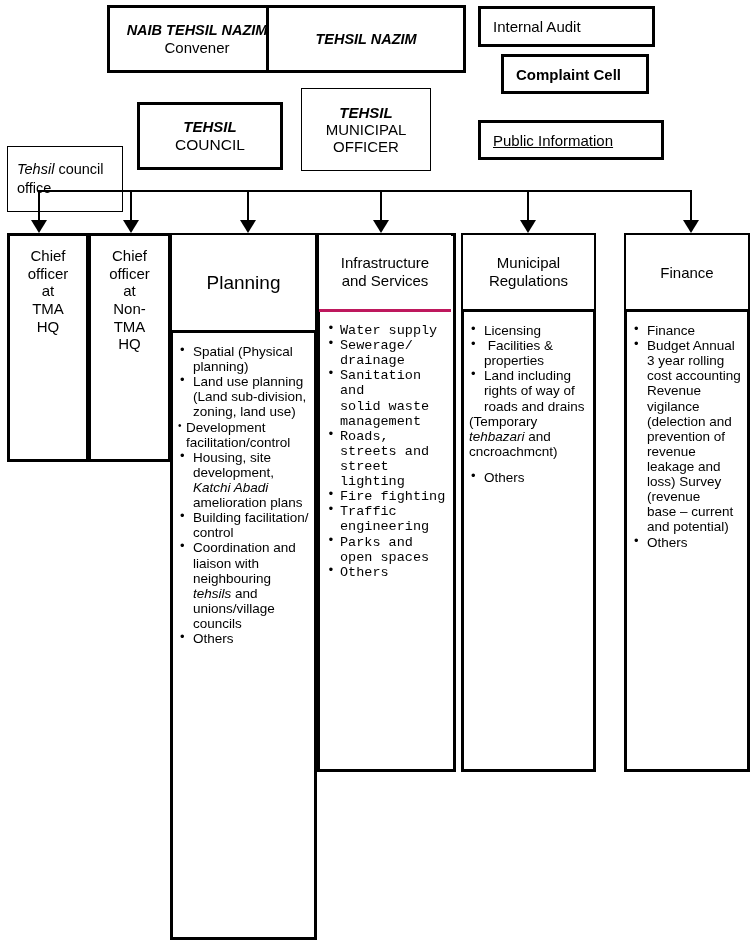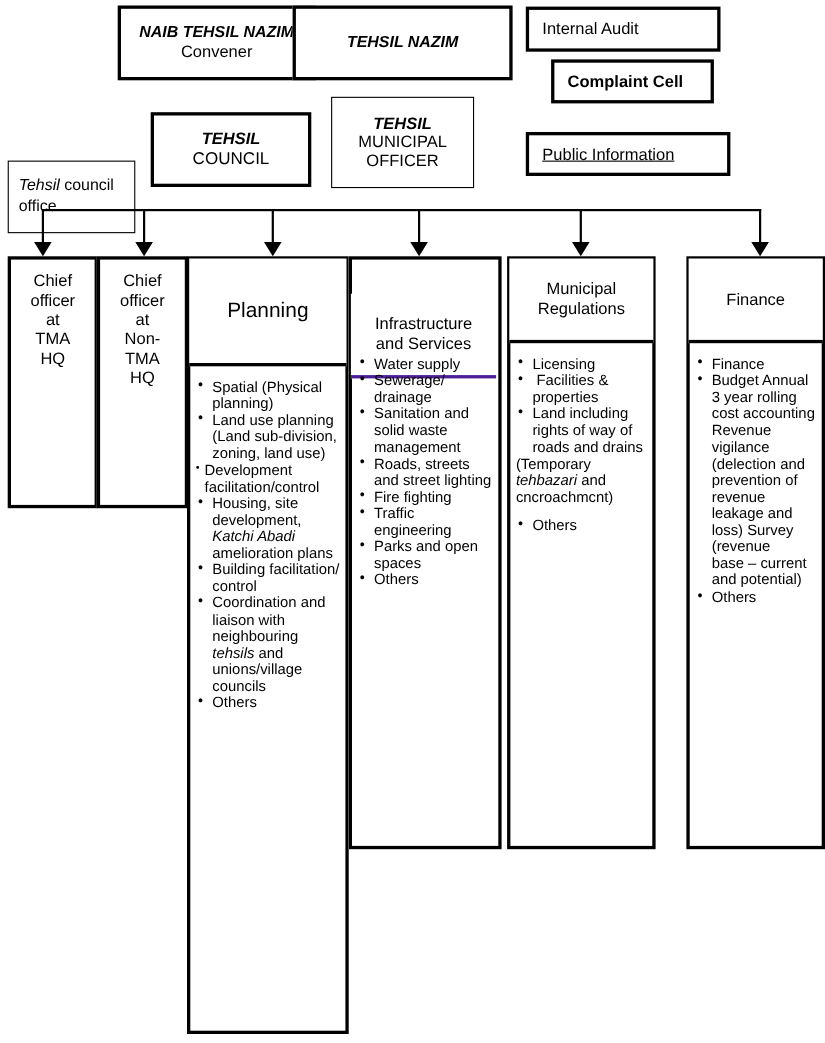--- a/index.html
+++ b/index.html
@@ -122,25 +122,25 @@
     <li>Land use planning (Land sub-division, zoning, land use)</li>
     <li class="tightbullet">Development facilitation/control</li>
     <li>Housing, site development, <span class="ital">Katchi Abadi</span> amelioration plans</li>
     <li>Building facilitation/ control</li>
     <li>Coordination and liaison with neighbouring <span class="ital">tehsils</span> and unions/village councils</li>
     <li>Others</li>
   </ul>
 </div>
 
 <div class="box b-thick" style="left:317px;top:233px;width:139px;height:539px;display:block;"></div>
-<div class="box" style="left:319px;top:235px;width:132px;height:77px;border-bottom:3px solid #4c1d95;margin-top:32px;">
+<div class="box" style="left:319px;top:235px;width:132px;height:77px;border-bottom:3px solid #be185d;">
   <div class="hdr" style="white-space:pre-line;line-height:1.2;">Infrastructure
 and Services</div>
 </div>
-<div class="colbody" style="left:319px;top:315px;width:135px;">
+<div class="colbody" style="left:319px;top:315px;width:135px;font-family:Liberation Mono, monospace;">
   <ul class="bl">
     <li>Water supply</li>
     <li>Sewerage/ drainage</li>
     <li>Sanitation and<br>solid waste management</li>
     <li>Roads, streets and street lighting</li>
     <li>Fire fighting</li>
     <li>Traffic engineering</li>
     <li>Parks and open spaces</li>
     <li>Others</li>
   </ul>

